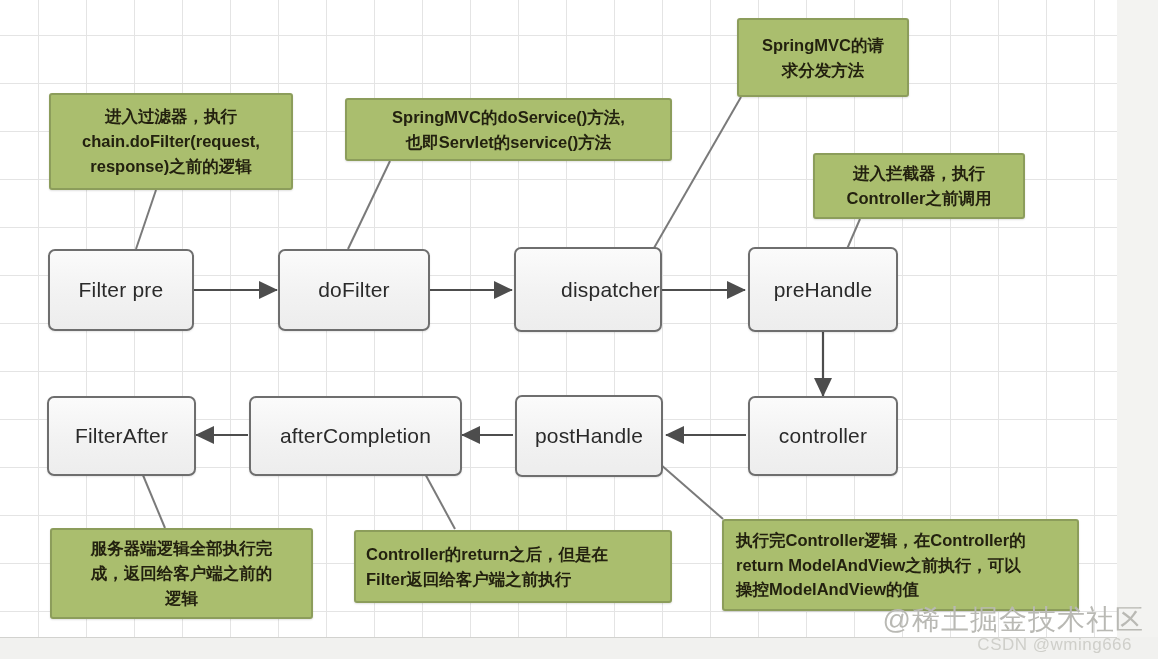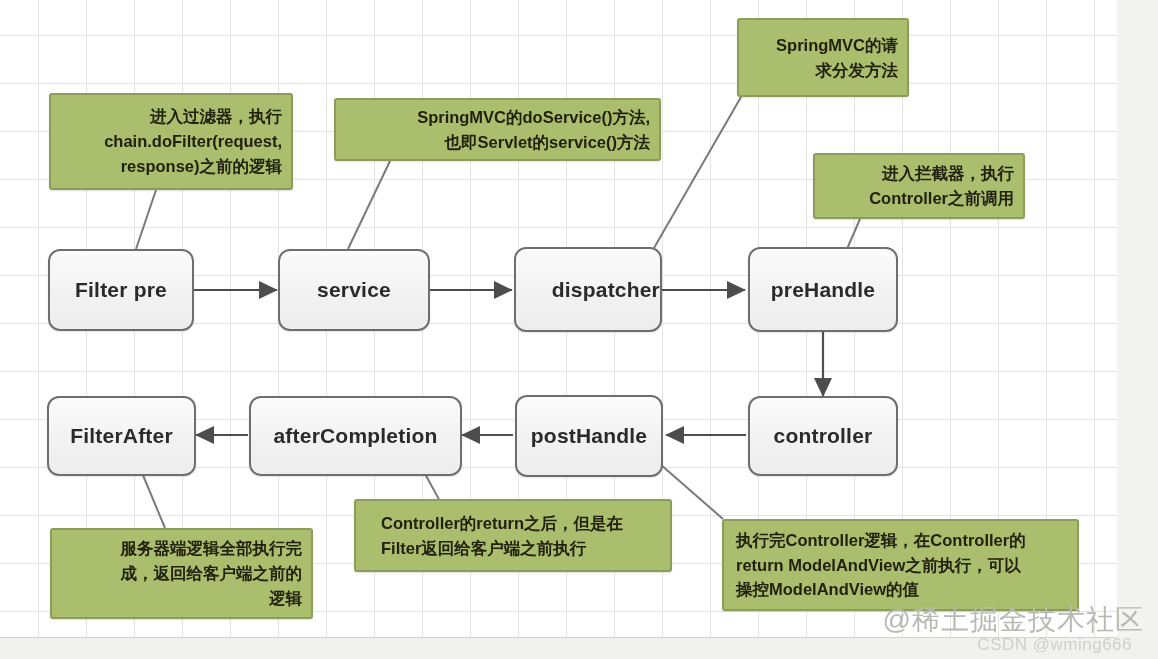--- a/index.html
+++ b/index.html
@@ -47,40 +47,39 @@
     position: absolute; left: 0; top: 0;
     width: 1158px; height: 659px;
     overflow: visible;
     pointer-events: none;
   }
 
   .node {
     position: absolute;
     background: linear-gradient(to bottom, #fbfbfb 0%, #f2f2f2 55%, #ededed 100%);
     border: 2px solid #6e6e6e;
-    border-radius: 12px;
+    border-radius: 7px;
     display: flex;
     align-items: center;
     justify-content: center;
     color: #2a2a2a;
     font-size: 21px;
     letter-spacing: .2px;
     box-shadow: 0 1px 2px rgba(0,0,0,.10);
-    font-weight: bold;
   }
   .note {
     position: absolute;
     background: #aabe6e;
     border: 2px solid #8c9d5b;
     border-radius: 3px;
     color: #23210f;
     font-size: 16.5px;
     font-weight: 700;
     line-height: 1.5;
-    text-align: right;
+    text-align: center;
     display: flex;
     align-items: center;
     justify-content: center;
     padding: 6px 9px;
     box-shadow: 0 1px 2px rgba(0,0,0,.12);
   }
   .note.left { text-align: left; justify-content: flex-start; }
   .note span { display: block; width: 100%; white-space: pre-line; }
 
   .wm {
@@ -139,21 +138,21 @@
       <line x1="423" y1="470" x2="455" y2="529"></line>
       <line x1="660" y1="464" x2="723" y2="519"></line>
     </g>
   </svg>
 
   <div class="node" style="left:48px;  top:249px; width:146px; height:82px;">
     <span>Filter pre</span>
   </div>
 
   <div class="node" style="left:278px; top:249px; width:152px; height:82px;">
-    <span>service</span>
+    <span>doFilter</span>
   </div>
 
   <div class="node" style="left:514px; top:247px; width:148px; height:85px;justify-content:flex-end;">
     <span>dispatcher</span>
   </div>
 
   <div class="node" style="left:748px; top:247px; width:150px; height:85px;">
     <span>preHandle</span>
   </div>
 
@@ -172,42 +171,42 @@
   <div class="node" style="left:47px;  top:396px; width:149px; height:80px;">
     <span>FilterAfter</span>
   </div>
 
   <div class="note" style="left:49px; top:93px; width:244px; height:97px;">
     <span>进入过滤器，执行
 chain.doFilter(request,
 response)之前的逻辑</span>
   </div>
 
-  <div class="note" style="left:334px; top:98px; width:327px; height:63px;">
+  <div class="note" style="left:345px; top:98px; width:327px; height:63px;">
     <span>SpringMVC的doService()方法,
 也即Servlet的service()方法</span>
   </div>
 
   <div class="note" style="left:737px; top:18px; width:172px; height:79px;">
     <span>SpringMVC的请
 求分发方法</span>
   </div>
 
   <div class="note" style="left:813px; top:153px; width:212px; height:66px;">
     <span>进入拦截器，执行
 Controller之前调用</span>
   </div>
 
   <div class="note" style="left:50px; top:528px; width:263px; height:91px;">
     <span>服务器端逻辑全部执行完
 成，返回给客户端之前的
 逻辑</span>
   </div>
 
-  <div class="note left" style="left:354px; top:499px; width:318px; height:73px; padding-left:25px;">
+  <div class="note left" style="left:354px; top:530px; width:318px; height:73px; padding-left:10px;">
     <span>Controller的return之后，但是在
 Filter返回给客户端之前执行</span>
   </div>
 
   <div class="note left" style="left:722px; top:519px; width:357px; height:92px; padding-left:12px;">
     <span>执行完Controller逻辑，在Controller的
 return ModelAndView之前执行，可以
 操控ModelAndView的值</span>
   </div>
 

